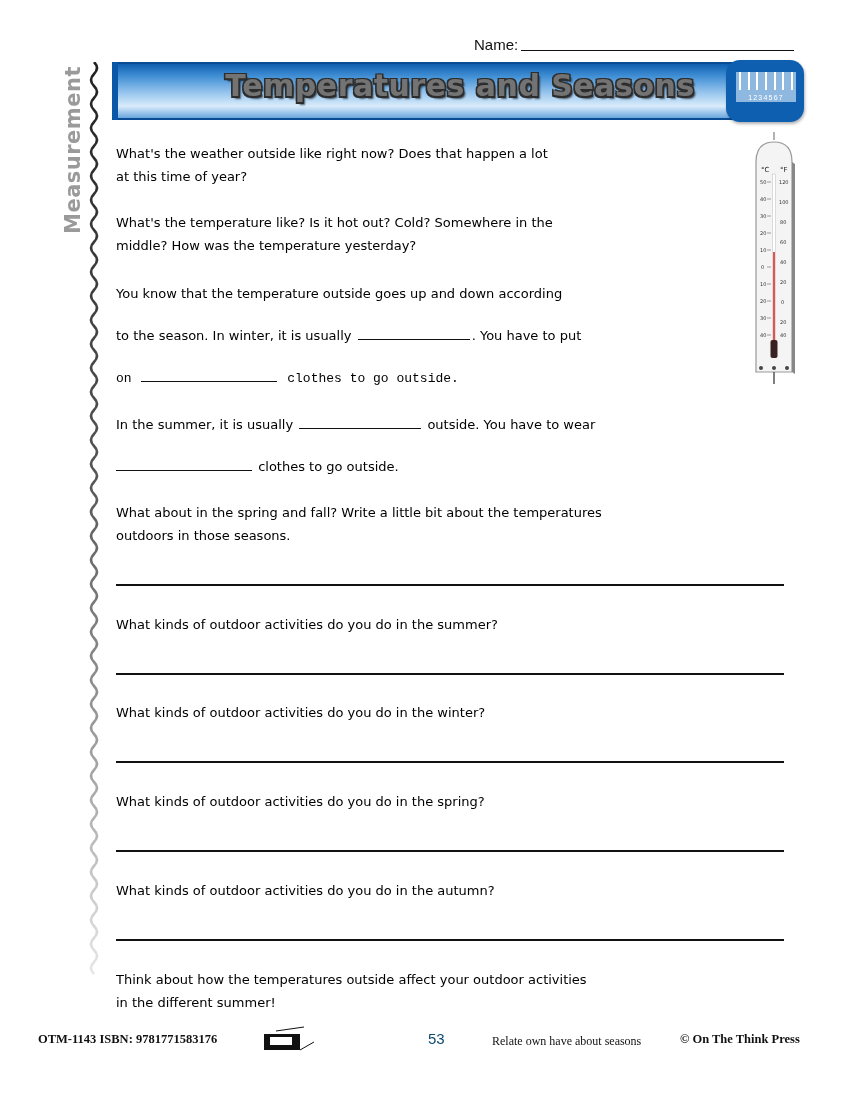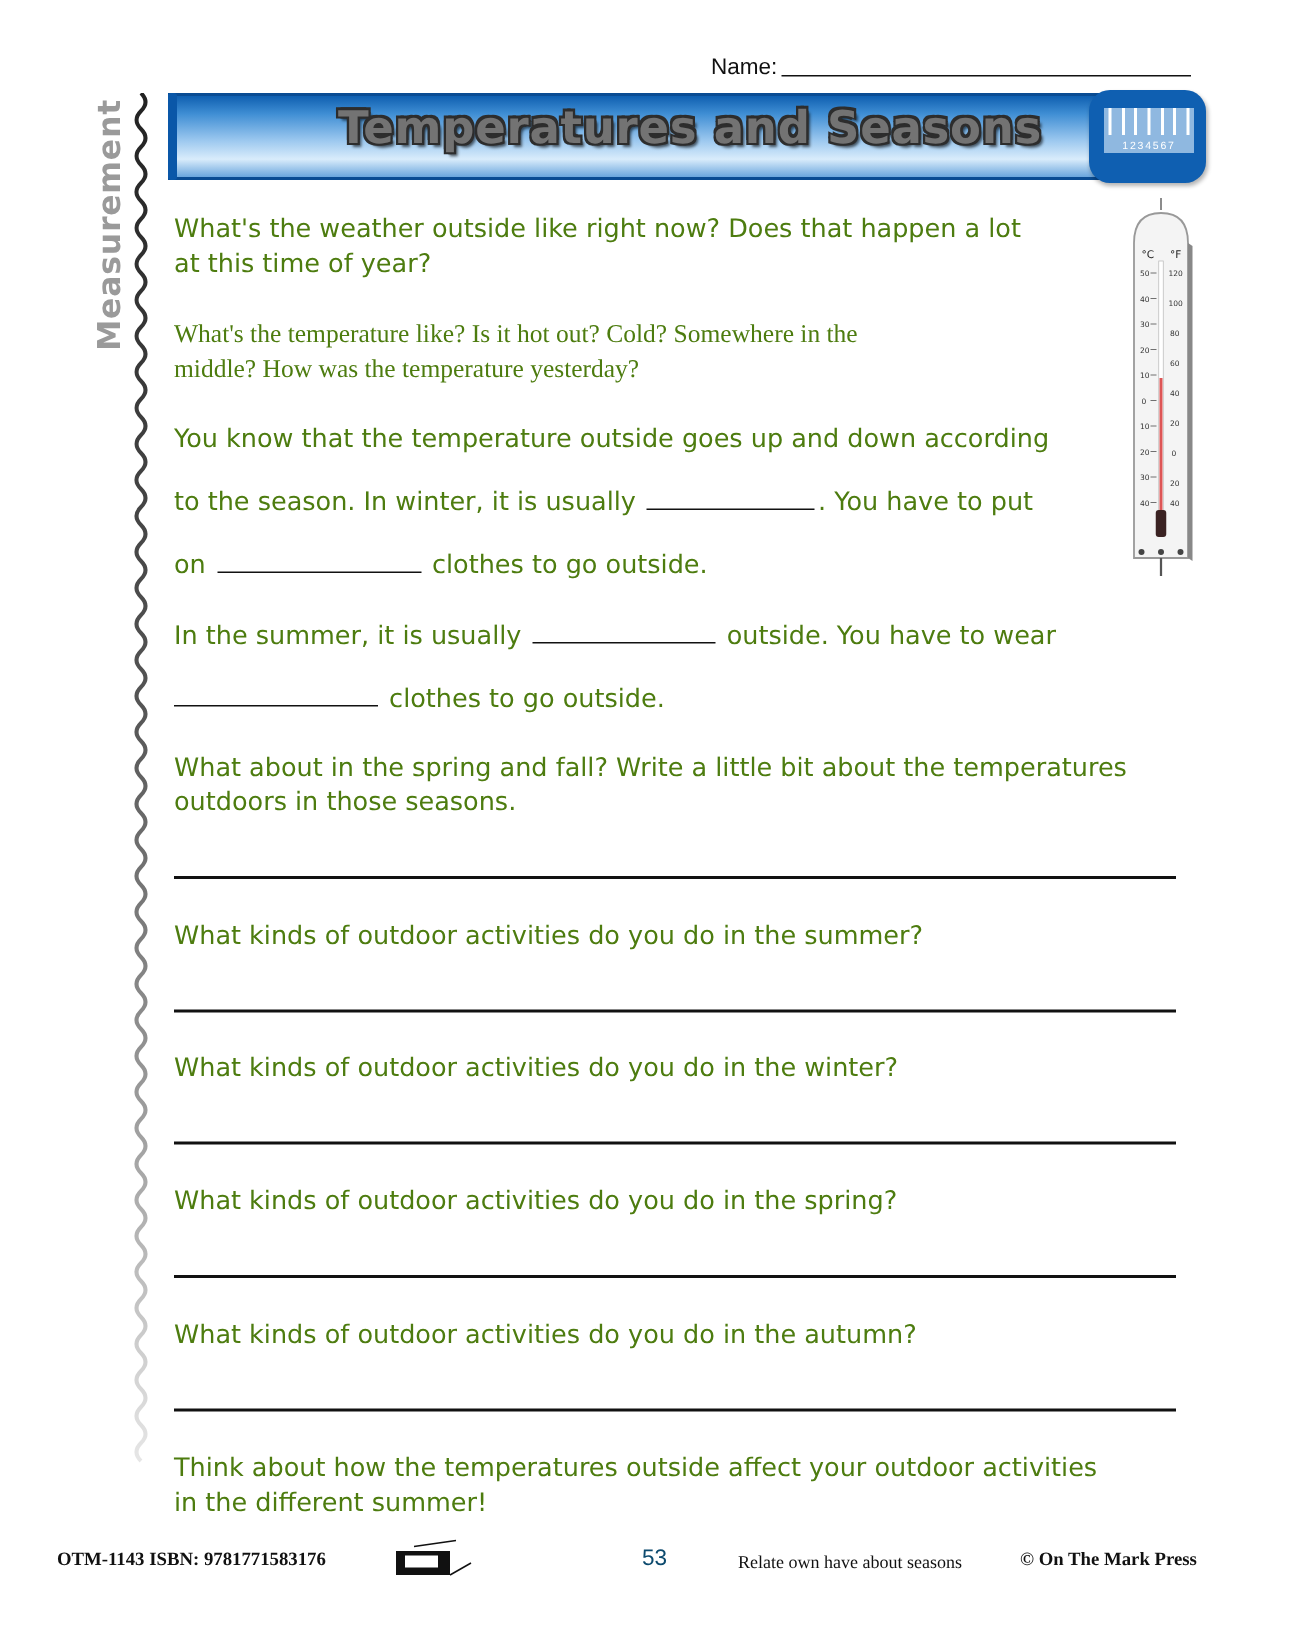--- a/index.html
+++ b/index.html
@@ -13,21 +13,21 @@
   .banner { left:112px; top:62px; width:660px; height:54px; background:linear-gradient(to bottom,#0f5fb0 0%,#3f8ed4 22%,#9cc8ef 55%,#d9ecfb 78%,#6aa6dd 100%); border-top:2px solid #0a4c93; border-bottom:2px solid #0a4c93; }
   .banner-cap { left:112px; top:62px; width:6px; height:58px; background:#0a57a8; border-radius:2px; }
   .banner-title { left:140px; top:68px; width:640px; text-align:center; font-family:"DejaVu Sans", sans-serif; font-weight:bold; font-size:30px; color:#737373; letter-spacing:0.5px;
     text-shadow: -1.5px -1.5px 0 #2d2d2d, 1.5px -1.5px 0 #2d2d2d, -1.5px 1.5px 0 #2d2d2d, 1.5px 1.5px 0 #2d2d2d, 2.5px 3px 2px rgba(0,0,0,.6); }
   .ruler-badge { left:726px; top:60px; width:78px; height:62px; background:#0f5fb1; border-radius:14px; box-shadow:1px 2px 3px rgba(0,0,0,.3); }
   .ruler-inner { left:10px; top:12px; width:60px; height:30px; background:#8fb8e0; }
   .ruler-ticks { position:absolute; left:0; top:0; width:100%; height:18px; display:flex; justify-content:space-around; }
   .ruler-ticks i { display:block; width:2px; height:18px; background:#fff; }
   .ruler-nums { position:absolute; left:0; bottom:1px; width:100%; font-size:7px; color:#fff; text-align:center; letter-spacing:1.2px; font-family:"Liberation Sans", sans-serif; }
   .thermo { left:752px; top:132px; width:44px; height:252px; }
-  .para { left:116px; font-family:"DejaVu Sans", sans-serif; font-size:17px; line-height:23px; color:#4d7c0f; }
+  .para { left:116px; font-family:"DejaVu Sans", sans-serif; font-size:13px; line-height:23px; color:#000000; }
   .blank { display:inline-block; border-bottom:1.5px solid #111; height:16px; vertical-align:baseline; margin:0 2px; }
   .answer-line { left:116px; width:668px; height:0; border-top:2px solid #111; }
   .footer { font-family:"Liberation Serif", serif; }
   .f-isbn { left:38px; top:1032px; font-size:12.5px; font-weight:bold; }
   .f-page { left:428px; top:1030px; font-size:15px; font-family:"Liberation Sans", sans-serif; color:#0c4a6e; }
   .f-skill { left:492px; top:1034px; font-size:12px; }
   .f-copy { left:680px; top:1032px; font-size:12.5px; font-weight:bold; }
   .f-icon { left:262px; top:1026px; }
 </style>
 </head>
@@ -118,33 +118,33 @@
     <circle cx="22" cy="236" r="2" fill="#444"></circle>
     <circle cx="35" cy="236" r="2" fill="#444"></circle>
   <line x1="22" y1="240" x2="22" y2="252" stroke="#555" stroke-width="1.5"></line>
 </svg>
 
 <div class="abs para" style="top:142px;">
   <div>What's the weather outside like right now? Does that happen a lot</div>
   <div>at this time of year?</div>
 </div>
 
-<div class="abs para" style="top:211px;font-family:Liberation Serif, serif;">
+<div class="abs para" style="top:211px;">
   <div>What's the temperature like? Is it hot out? Cold? Somewhere in the</div>
   <div>middle? How was the temperature yesterday?</div>
 </div>
 
 <div class="abs para" style="top:282px;">
   <div>You know that the temperature outside goes up and down according</div>
 </div>
 <div class="abs para" style="top:323px;">
   <span>to the season. In winter, it is usually</span>
   <span class="blank" style="width:112px;"></span><span>. You have to put</span>
 </div>
-<div class="abs para" style="top:365px;">
+<div class="abs para" style="top:365px;font-family:Liberation Mono, monospace;">
   <span>on</span>
   <span class="blank" style="width:136px;"></span>
   <span>clothes to go outside.</span>
 </div>
 
 <div class="abs para" style="top:412px;">
   <span>In the summer, it is usually</span>
   <span class="blank" style="width:122px;"></span>
   <span>outside. You have to wear</span>
 </div>
@@ -178,13 +178,13 @@
 
 <div class="abs footer f-isbn">OTM-1143  ISBN: 9781771583176</div>
 <svg class="abs f-icon" width="54" height="28" viewBox="0 0 54 28">
   <rect x="2" y="8" width="36" height="16" fill="#111"></rect>
   <rect x="8" y="11" width="22" height="8" fill="#fff"></rect>
   <line x1="14" y1="5" x2="42" y2="1" stroke="#111" stroke-width="1"></line>
   <line x1="38" y1="24" x2="52" y2="16" stroke="#111" stroke-width="1"></line>
 </svg>
 <div class="abs f-page">53</div>
 <div class="abs footer f-skill">Relate own have about seasons</div>
-<div class="abs footer f-copy">© On The Mark Press</div>
+<div class="abs footer f-copy">© On The Think Press</div>
 
 </body></html>

